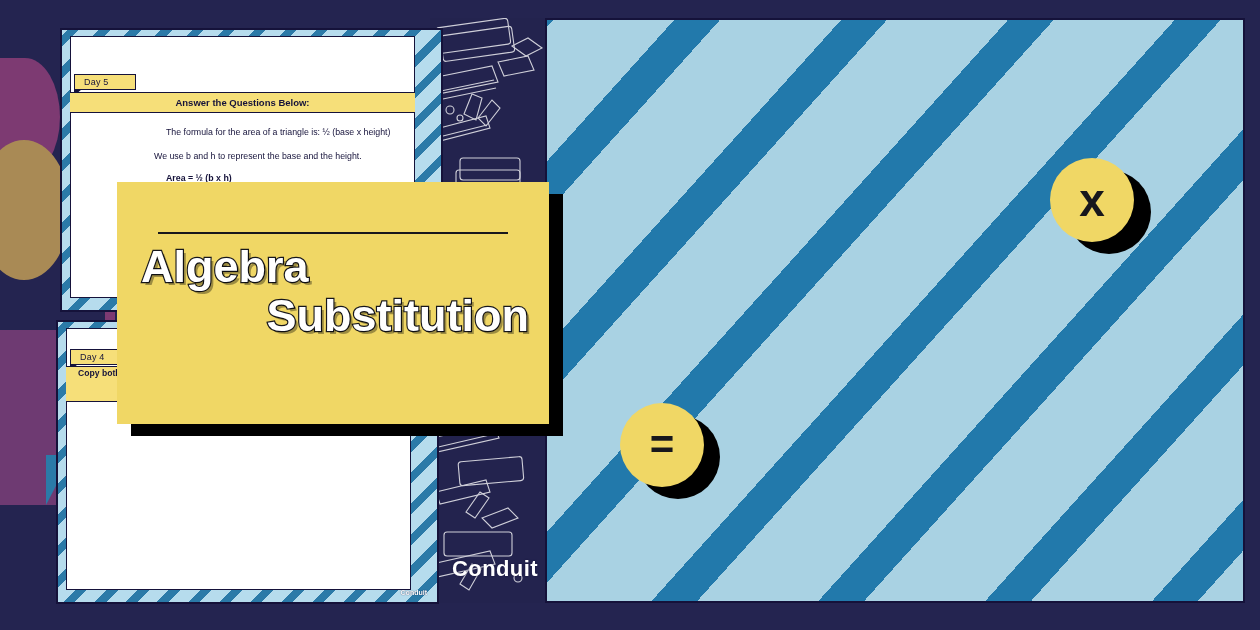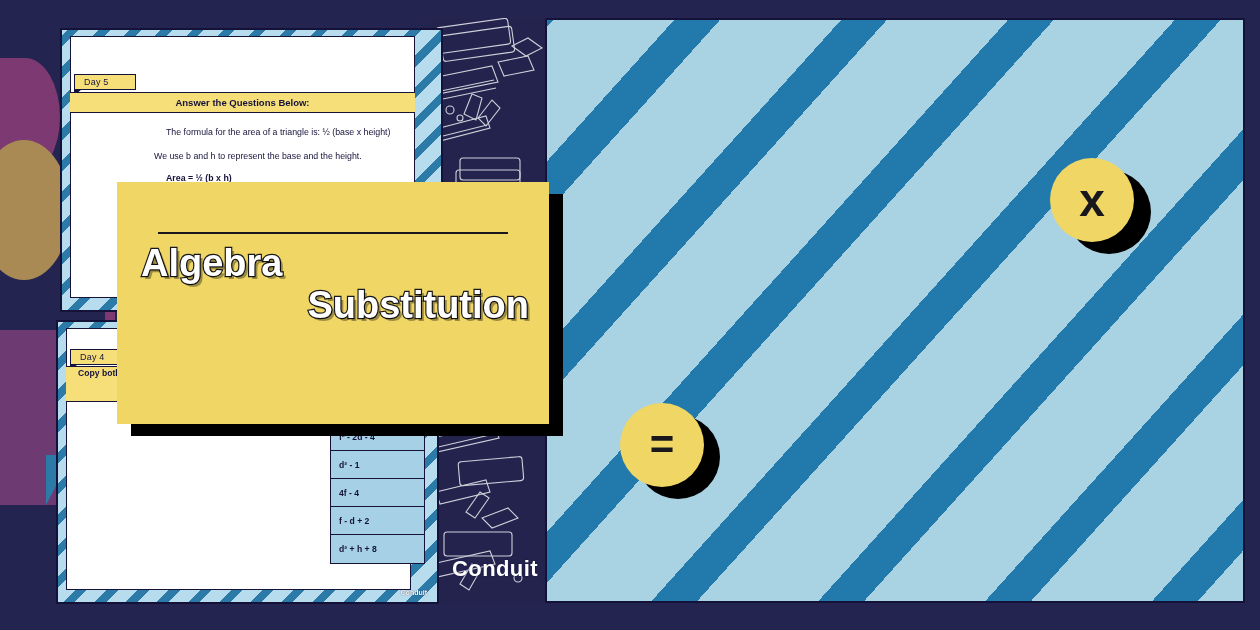--- a/index.html
+++ b/index.html
@@ -201,21 +201,21 @@
     padding-top:26px;
   }
   .lesson-starters{
     font-size:25px; color:#17171c; letter-spacing:.3px;
   }
   .divider{
     width:350px; height:2.4px; background:#17171c; margin-top:24px;
   }
   .big-title{
     margin-top:10px; width:100%; padding:0 16px;
-    font-size:38px; line-height:1.0; font-weight:bold;
+    font-size:45px; line-height:1.0; font-weight:bold;
     color:#ffffff;
     -webkit-text-stroke: 2.4px #17171c;
     paint-order: stroke fill;
     text-shadow: 3px 3px 0 rgba(0,0,0,.35);
   }
   .big-title .l1{ display:block; text-align:left; padding-left:8px;}
   .big-title .l2{ display:block; text-align:right; padding-right:4px; margin-top:4px;}
 
   .badge{
     position:absolute; width:84px; height:84px; border-radius:50%;
@@ -322,27 +322,20 @@
     </div>
 
     <div class="slide" id="slide-day4">
       <div class="stripes"></div>
       <div class="page"></div>
       <div class="tab">Day 4</div>
       <div class="banner" style="white-space:pre-line">Copy both columns of expressions and draw a line to show pairs that have the same value when:
 d = 5, f = 9 and h = -3</div>
 
 
-      <div class="match-col" id="col-right">
-        <div class="row">f² - 2d - 4</div>
-        <div class="row">d² - 1</div>
-        <div class="row">4f - 4</div>
-        <div class="row">f - d + 2</div>
-        <div class="row">d² + h + 8</div>
-      </div>
 
       <div class="watermark">Conduit</div>
     </div>
 
     <div class="play-btn">
       <div class="play-tri"></div>
     </div>
 
     <div class="brand">Conduit</div>
   </div>

